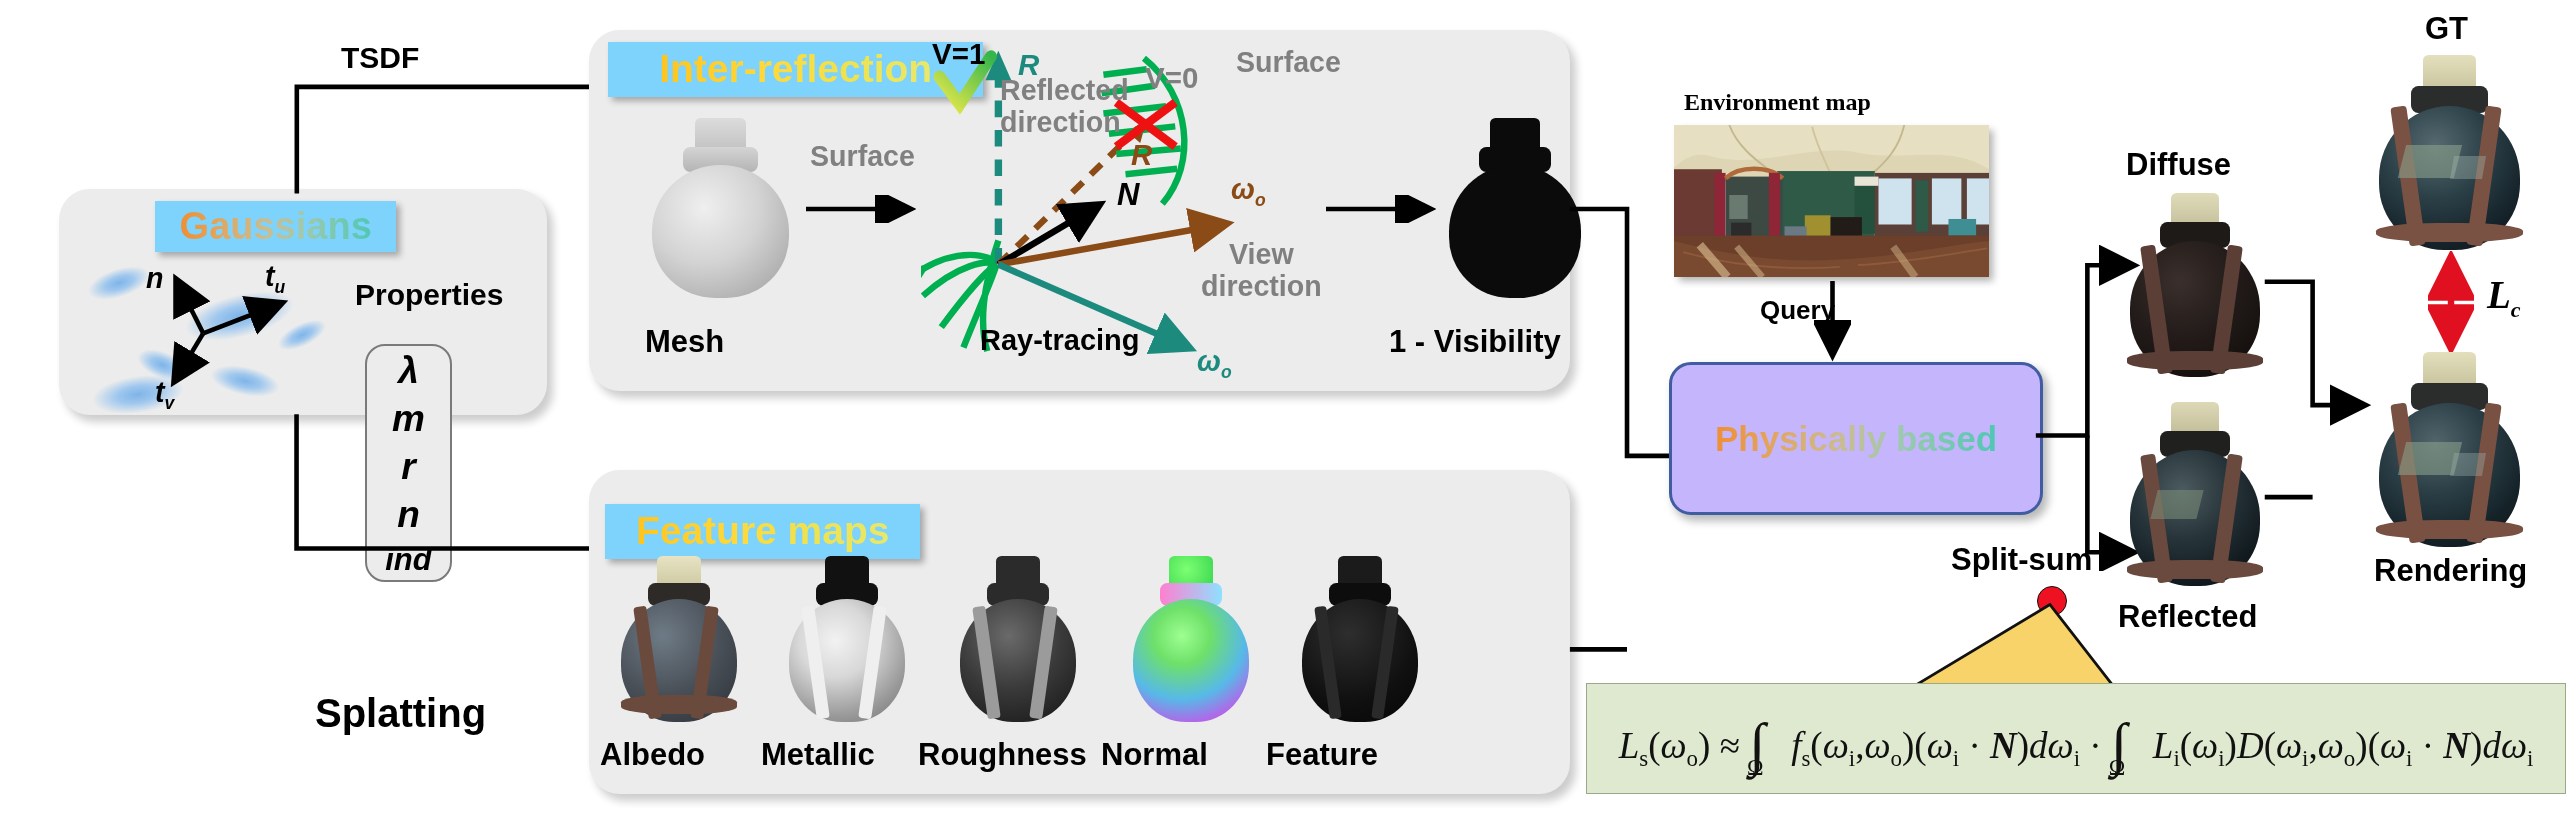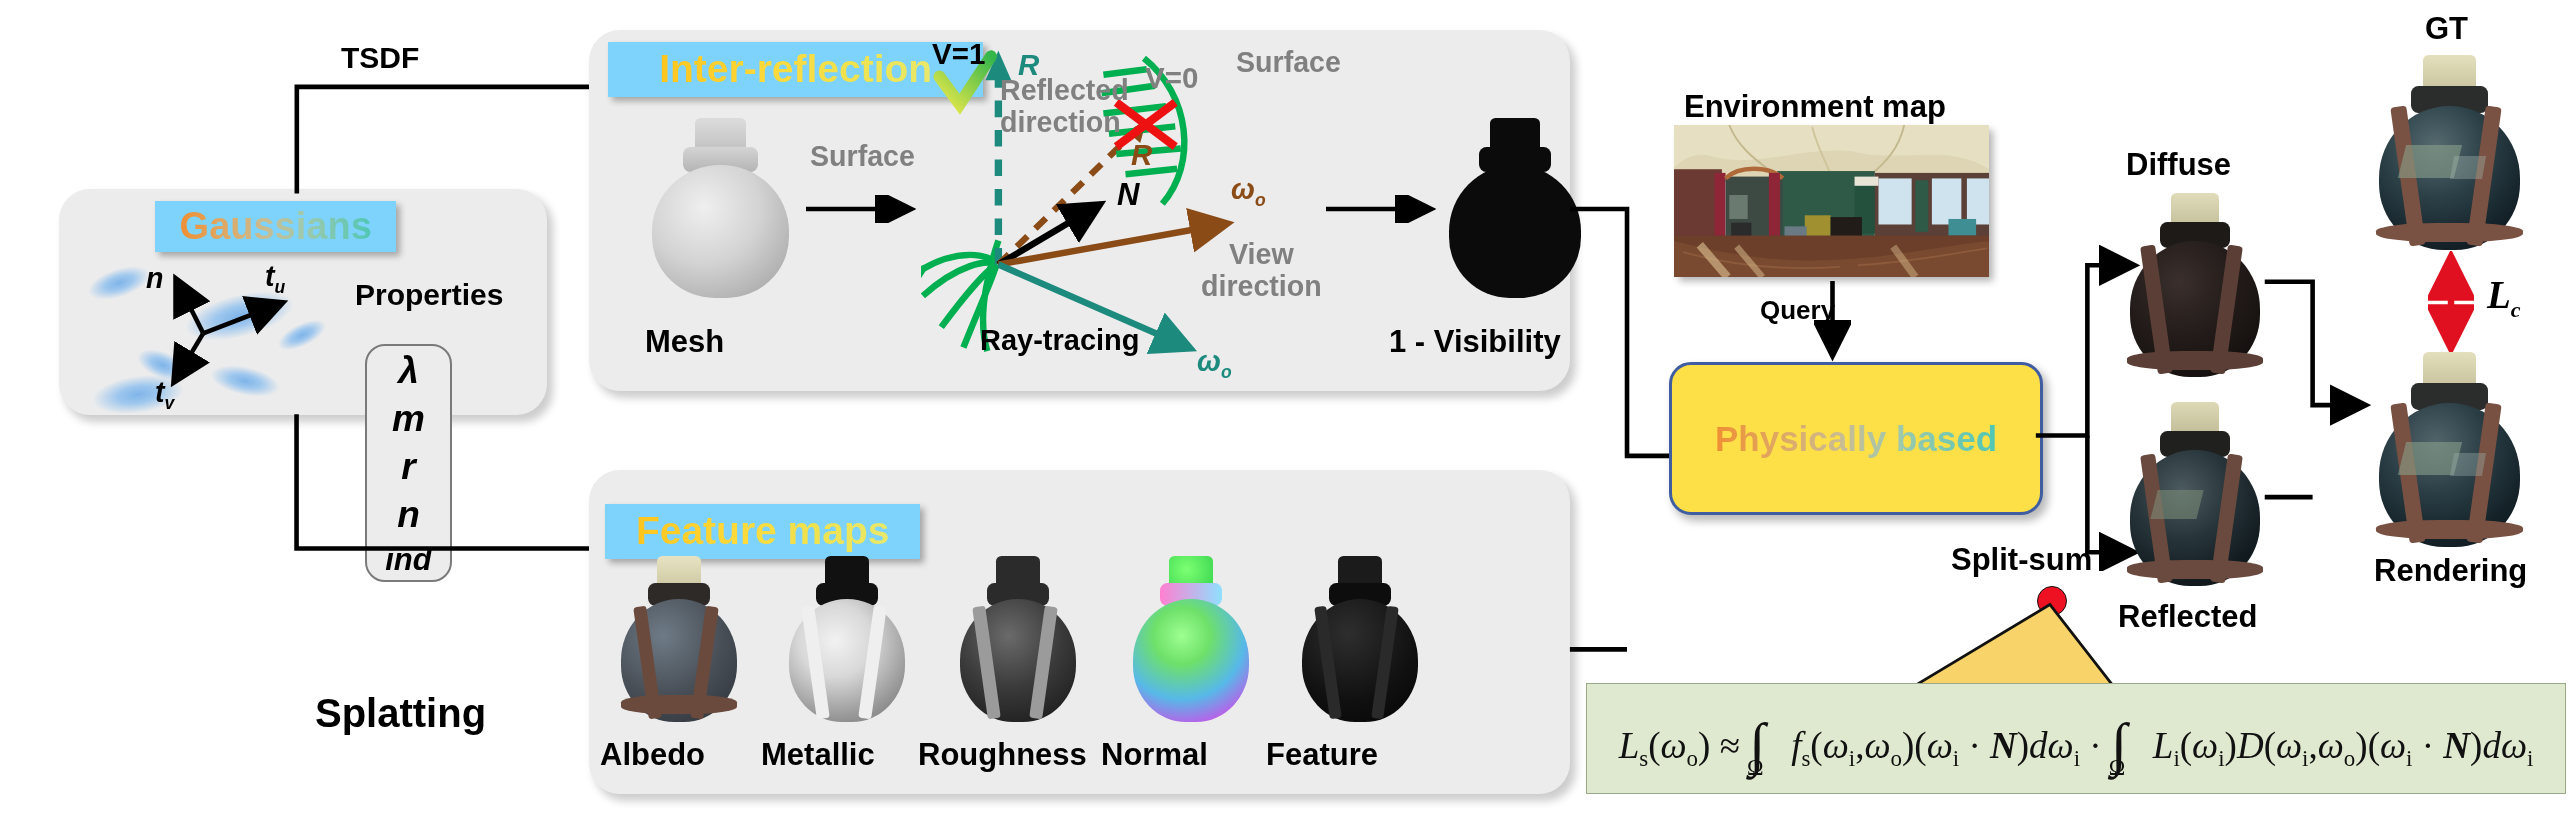--- a/index.html
+++ b/index.html
@@ -27,21 +27,21 @@
   .gell{position:absolute;border-radius:50%;
         background:radial-gradient(closest-side,#7fb4e8 0%,#9ec7ee 45%,rgba(186,215,240,0) 100%);}
 
   
   .props{position:absolute;border:2.8px solid #7a7a7a;border-radius:20px;
          background:#ececec;display:flex;flex-direction:column;align-items:center;
          justify-content:space-around;}
   .props div{font-weight:bold;font-style:italic;font-size:37px;line-height:1;}
 
   
-  .pbrbox{position:absolute;background:#fde047;border:3.7px solid #3f5da0;border-radius:22px;
+  .pbrbox{position:absolute;background:#c4b5fd;border:3.7px solid #3f5da0;border-radius:22px;
           display:flex;flex-direction:column;align-items:center;justify-content:center;
           box-shadow:4.6px 5.5px 8.3px rgba(0,0,0,.28);}
   .pbrbox span{font-weight:bold;font-size:35px;line-height:1.18;white-space:nowrap;}
 
   
   .eqbox{position:absolute;background:#dfe9cf;border:1.8px solid #9aa98a;
          display:flex;align-items:center;justify-content:center;}
   .eq{font-family:"Liberation Serif",serif;font-size:37px;color:#111;white-space:nowrap;}
   .eq i{font-family:"Liberation Serif",serif;}
   .eq .big{font-size:59px;position:relative;top:5.5px;}
@@ -270,21 +270,21 @@
   <div class="strap" style="left:18%;top:30%;width:10%;height:68%;transform:rotate(-8deg);background:#2a2a2a;"></div>
   <div class="strap" style="left:66%;top:30%;width:10%;height:68%;transform:rotate(8deg);background:#2a2a2a;"></div>
 </div>
 <div class="blk" style="left:1266px;top:737px;font-size:31px;">Feature</div>
 
 <svg class="abs" style="left:1566px;top:198px;" width="286" height="479" viewBox="0 0 310 520">
   <path d="M4,12 L66,12 L66,280 L160,280" fill="none" stroke="#000" stroke-width="5" marker-end="url(#mk-b2)"></path>
   <path d="M4,490 L66,490" fill="none" stroke="#000" stroke-width="5"></path>
 </svg>
 
-<div class="blk" style="left:1684px;top:89px;font-size:31px;">Environment map</div>
+<div class="blk" style="left:1684px;top:89px;font-size:24px;font-family:Liberation Serif, serif;">Environment map</div>
 
 <div class="envimg" style="left:1674px;top:125px;width:315px;height:152px;">
   <svg width="315" height="152" viewBox="0 0 342 165" preserveAspectRatio="none">
 
     <rect x="0" y="0" width="342" height="62" fill="#ddd5b4"></rect>
     <path d="M0,0 H342 V48 C300,20 250,40 200,30 C150,20 90,48 40,34 C20,28 8,40 0,46 Z" fill="#e6dfc2"></path>
     <path d="M60,0 C70,26 92,40 110,54" stroke="#c3b88c" stroke-width="2" fill="none"></path>
     <path d="M250,0 C244,26 230,40 214,54" stroke="#c3b88c" stroke-width="2" fill="none"></path>
     <path d="M150,2 C156,26 166,42 172,58" stroke="#cfc49a" stroke-width="2" fill="none"></path>
 

